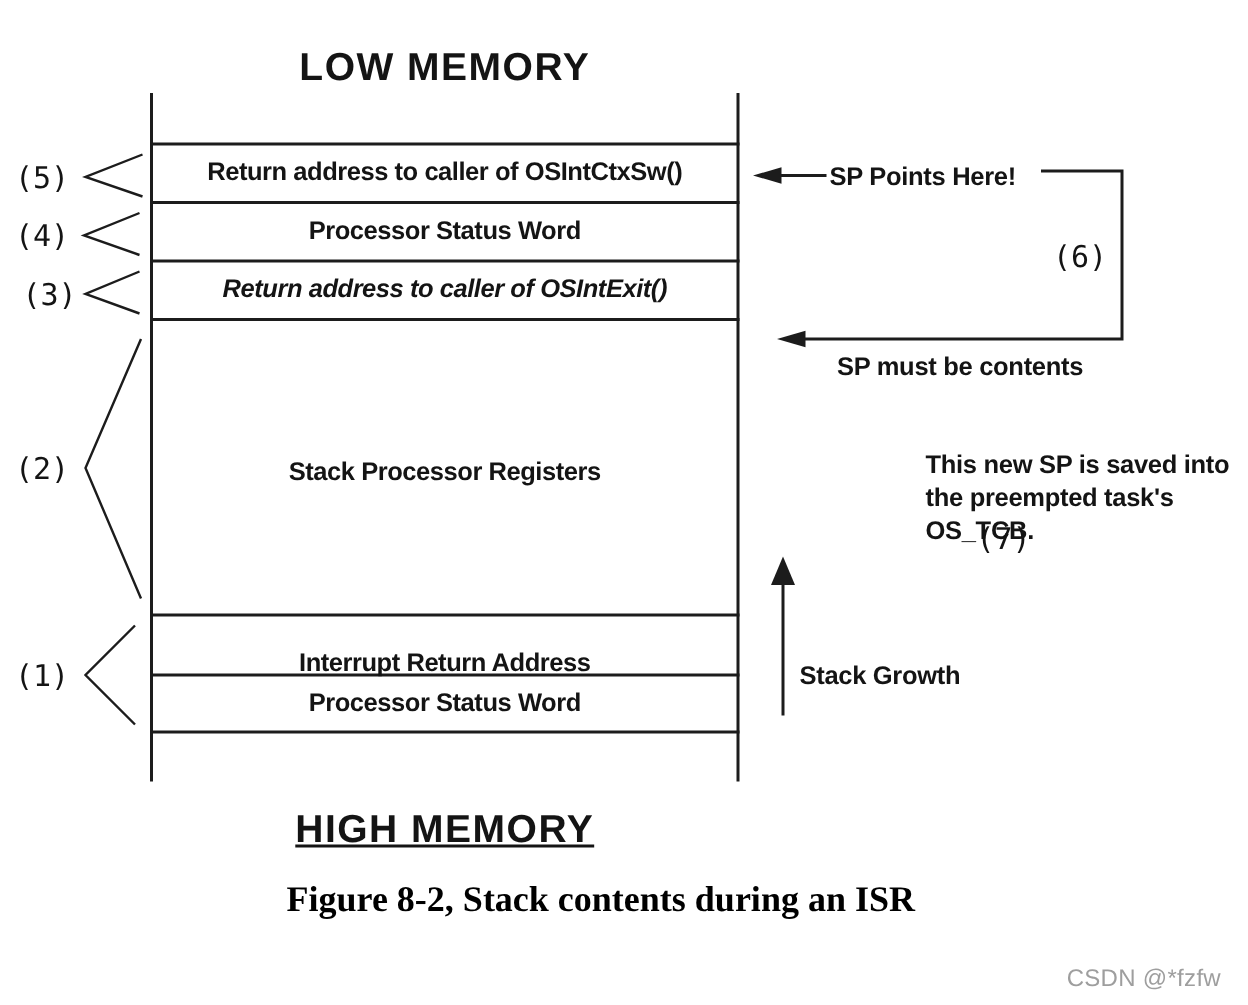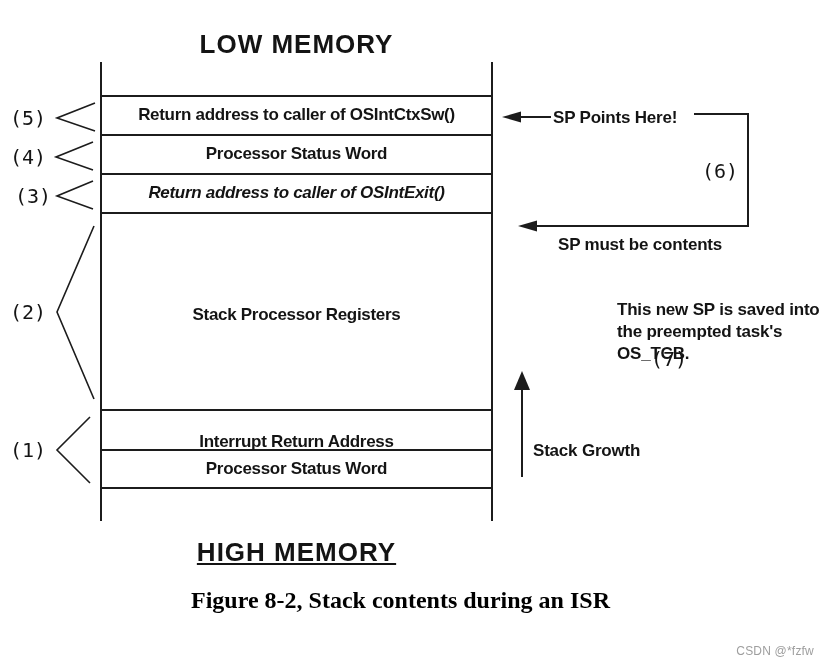--- a/index.html
+++ b/index.html
@@ -83,21 +83,21 @@
     text-align: center;
     font-family: "Liberation Serif", serif;
     font-size: 24px;
     font-weight: bold;
     color: #000;
   }
   #watermark {
     position: absolute;
     right: 18px;
     top: 644px;
-    font-size: 12px;
+    font-size: 16px;
     font-weight: normal;
     color: var(--watermark);
     letter-spacing: 0.2px;
   }
 </style>
 </head>
 <body>
 
 <div id="figure-canvas">
 

